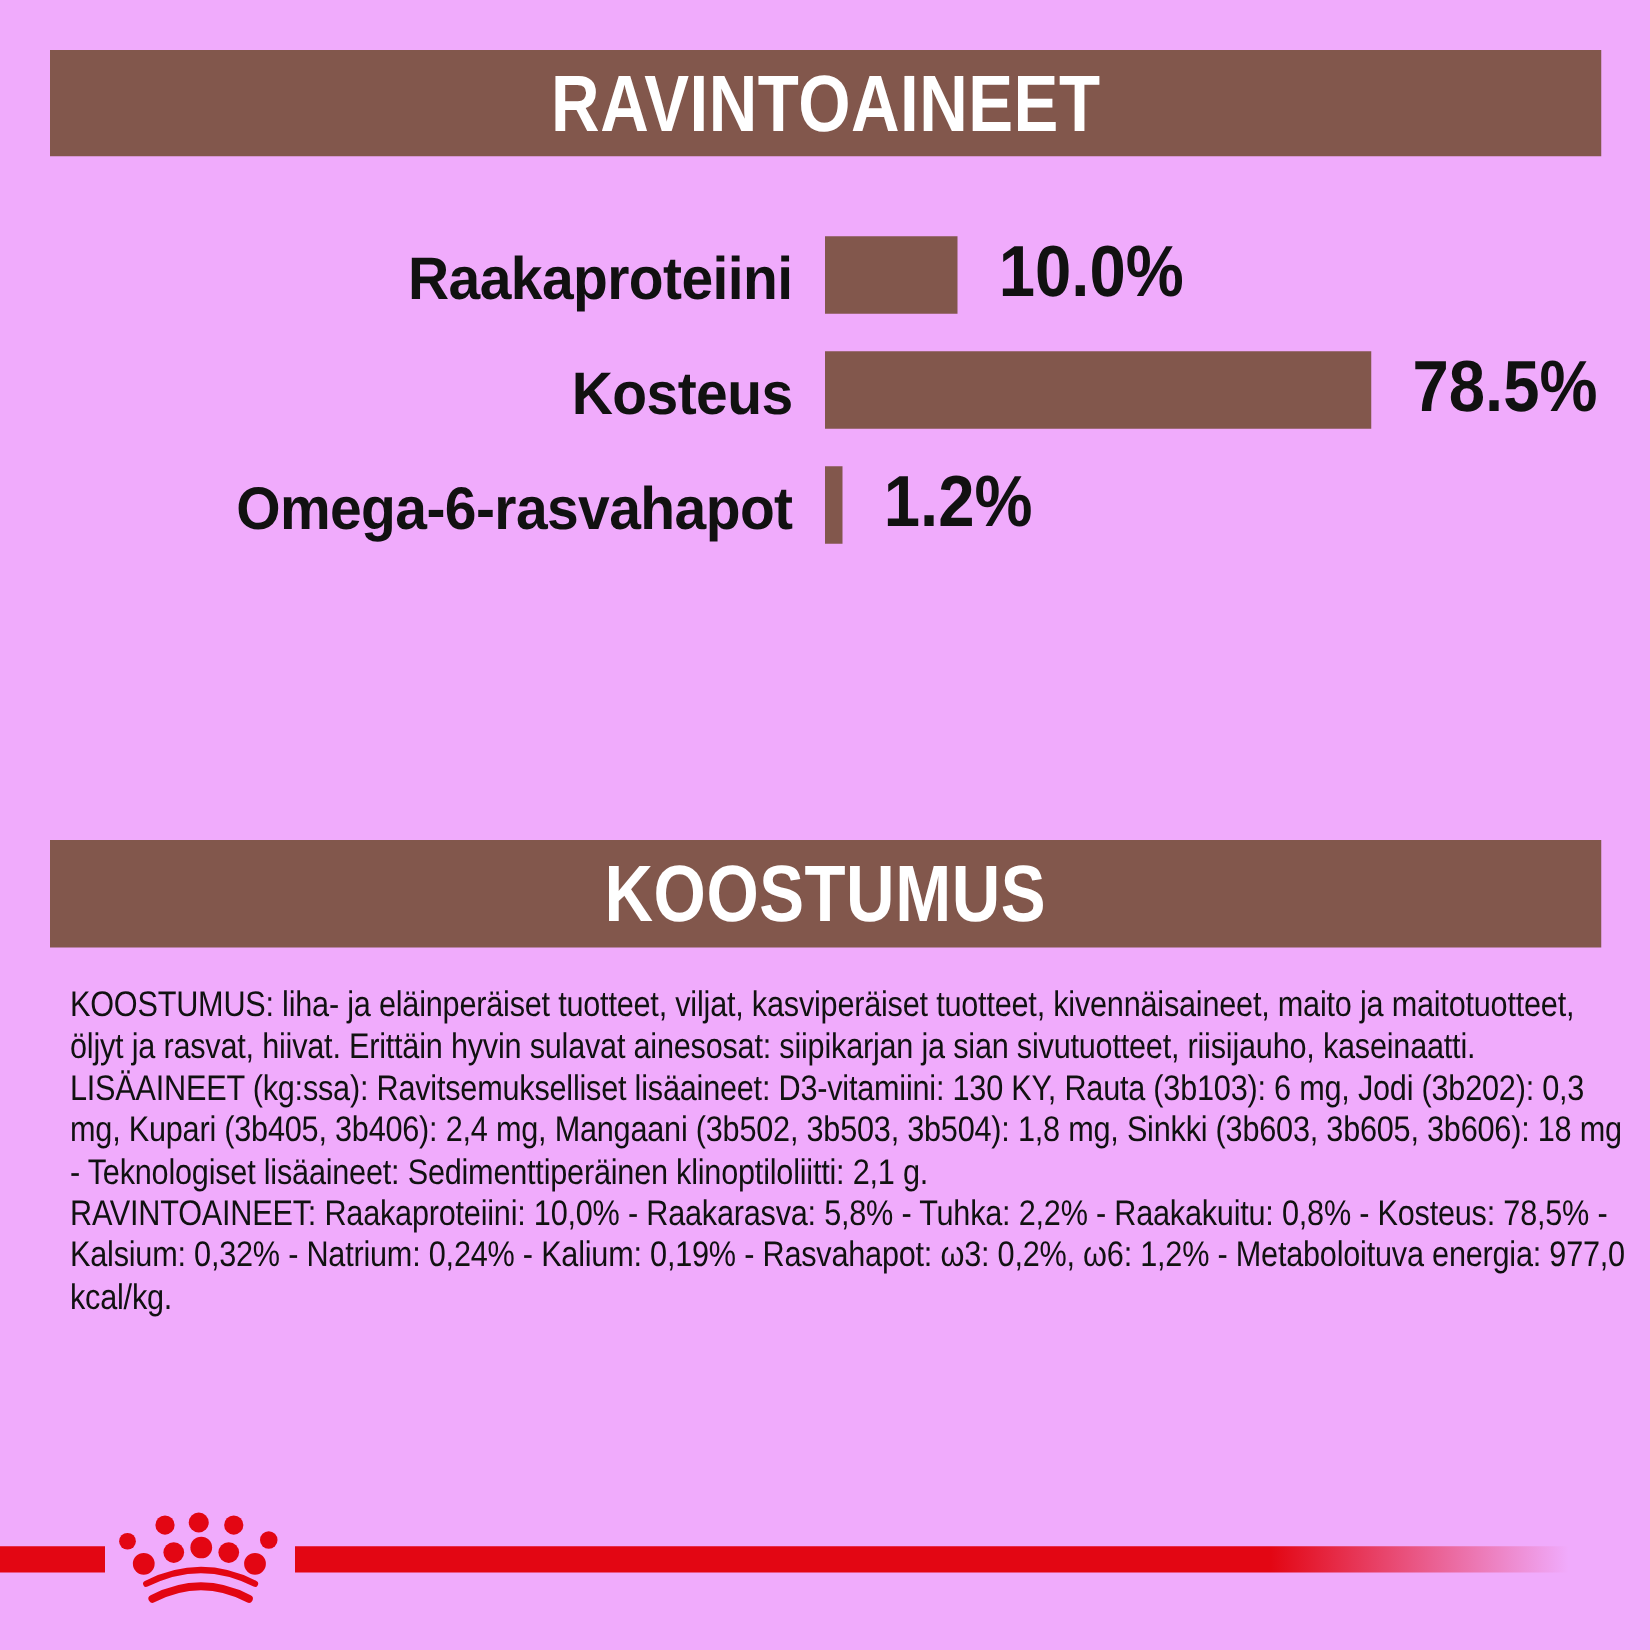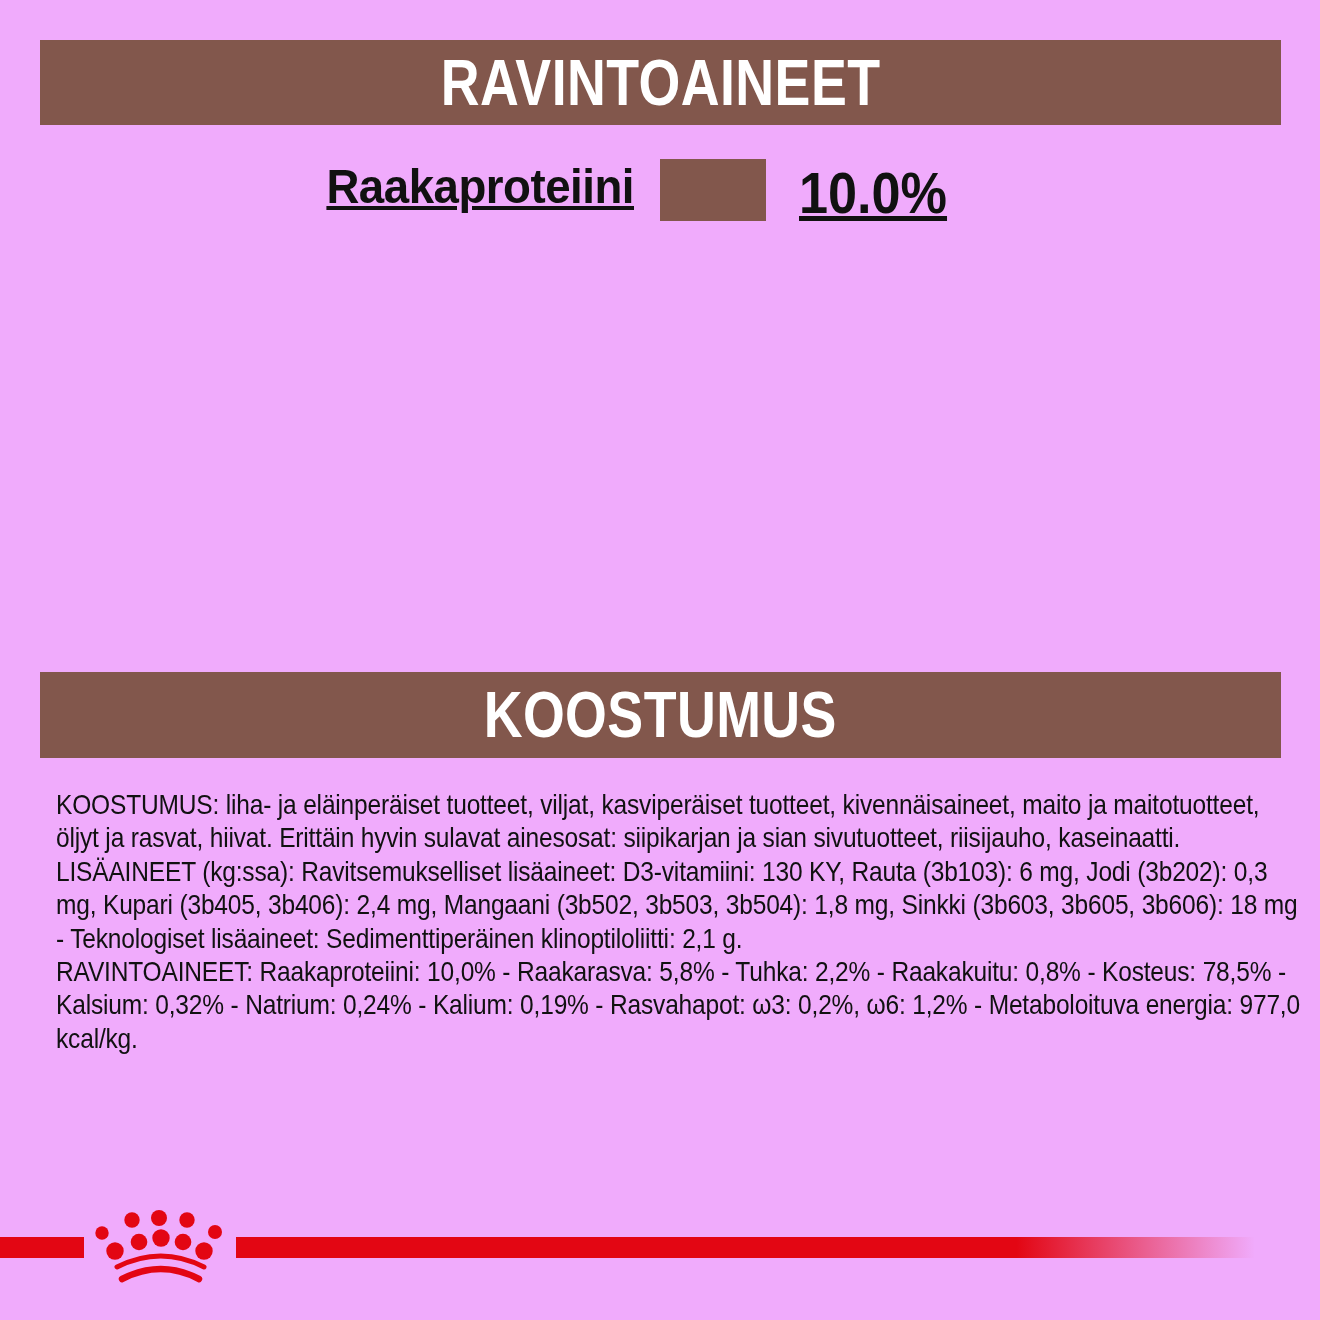--- a/index.html
+++ b/index.html
@@ -38,23 +38,22 @@
 
   
   .chart {
     position: absolute;
     left: 40px;
     top: 159px;
     width: 1280px;
   }
   .chart-row {
     display: flex;
-    align-items: flex-start;
+    align-items: flex-end;
     height: 92px;
-    text-decoration: underline;
   }
   .chart-label {
     flex: 0 0 594px;
     text-align: right;
     font-size: 48px;
     font-weight: bold;
     letter-spacing: -0.5px;
     transform: scaleX(0.95);
     transform-origin: right center;
     white-space: nowrap;
@@ -121,20 +120,30 @@
   <div class="section-bar bar-1" style="background: rgb(130, 87, 76);">
     <span class="hdr-text" style="color: rgb(255, 255, 255);">RAVINTOAINEET</span>
   </div>
 
   <div class="chart">
     <div class="chart-row">
       <div class="chart-label">Raakaproteiini</div>
       <div class="chart-bar" style="width: 106px; background: rgb(130, 87, 76);"></div>
       <div class="chart-value">10.0%</div>
     </div>
+    <div class="chart-row">
+      <div class="chart-label">Kosteus</div>
+      <div class="chart-bar" style="width: 437px; background: rgb(130, 87, 76);"></div>
+      <div class="chart-value">78.5%</div>
+    </div>
+    <div class="chart-row">
+      <div class="chart-label">Omega-6-rasvahapot</div>
+      <div class="chart-bar" style="width: 14px; background: rgb(130, 87, 76);"></div>
+      <div class="chart-value">1.2%</div>
+    </div>
   </div>
 
   <div class="section-bar bar-2" style="background: rgb(130, 87, 76);">
     <span class="hdr-text" style="color: rgb(255, 255, 255);">KOOSTUMUS</span>
   </div>
 
   <div class="body-text">
     <div class="condense">
       <p>KOOSTUMUS: liha- ja eläinperäiset tuotteet, viljat, kasviperäiset tuotteet, kivennäisaineet, maito ja maitotuotteet, öljyt ja rasvat, hiivat. Erittäin hyvin sulavat ainesosat: siipikarjan ja sian sivutuotteet, riisijauho, kaseinaatti.</p>
       <p>LISÄAINEET (kg:ssa): Ravitsemukselliset lisäaineet: D3-vitamiini: 130 KY, Rauta (3b103): 6 mg, Jodi (3b202): 0,3 mg, Kupari (3b405, 3b406): 2,4 mg, Mangaani (3b502, 3b503, 3b504): 1,8 mg, Sinkki (3b603, 3b605, 3b606): 18 mg - Teknologiset lisäaineet: Sedimenttiperäinen klinoptiloliitti: 2,1 g.</p>

